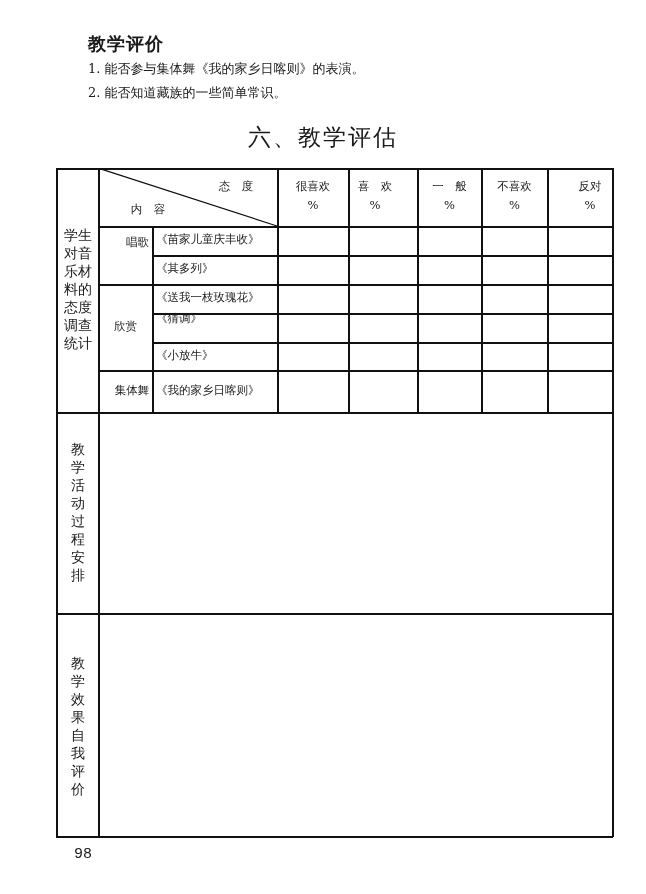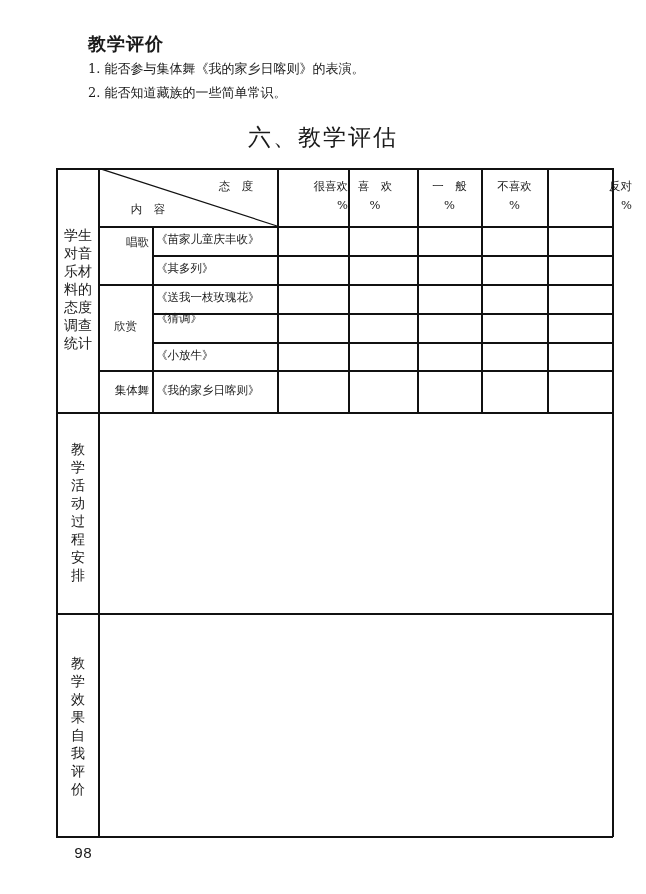--- a/index.html
+++ b/index.html
@@ -55,37 +55,37 @@
   <div class="line h" style="left:98px; top:370px; width:515px;"></div>
   <div class="line h" style="left:56px; top:412px; width:557px;"></div>
   <div class="line h" style="left:56px; top:613px; width:557px;"></div>
 
   <svg class="diag" width="180" height="60">
     <line x1="0" y1="0" x2="179" y2="58" stroke="#111" stroke-width="1.2"></line>
   </svg>
   <div class="cell-text" style="left:206px; top:180px; width:60px;">态　度</div>
   <div class="cell-text" style="left:118px; top:203px; width:60px;">内　容</div>
 
-  <div class="cell-text" style="left:278px; top:180px; width:70px;text-align:right;">
+  <div class="cell-text" style="left:278px; top:180px; width:70px;">
     <div>很喜欢</div>
     <div style="margin-top:6px;">%</div>
   </div>
   <div class="cell-text" style="left:349px; top:180px; width:52px;">
     <div>喜　欢</div>
     <div style="margin-top:6px;">%</div>
   </div>
   <div class="cell-text" style="left:418px; top:180px; width:63px;">
     <div>一　般</div>
     <div style="margin-top:6px;">%</div>
   </div>
   <div class="cell-text" style="left:482px; top:180px; width:65px;">
     <div>不喜欢</div>
     <div style="margin-top:6px;">%</div>
   </div>
-  <div class="cell-text" style="left:548px; top:180px; width:84px;text-align:right;">
+  <div class="cell-text" style="left:548px; top:180px; width:84px;">
     <div>反对</div>
     <div style="margin-top:6px;">%</div>
   </div>
 
   <div class="vert vert-wide" style="left:60px; top:226px;">
     <div>学生</div>
     <div>对音</div>
     <div>乐材</div>
     <div>料的</div>
     <div>态度</div>

